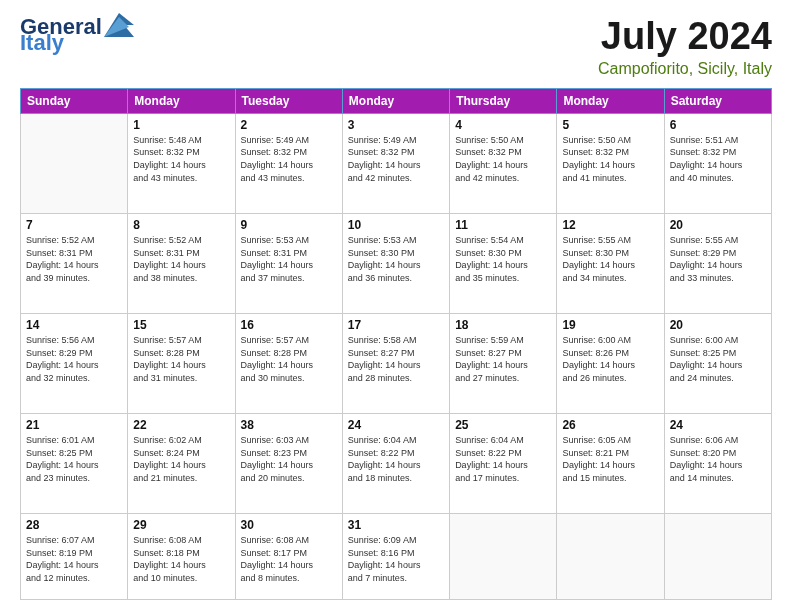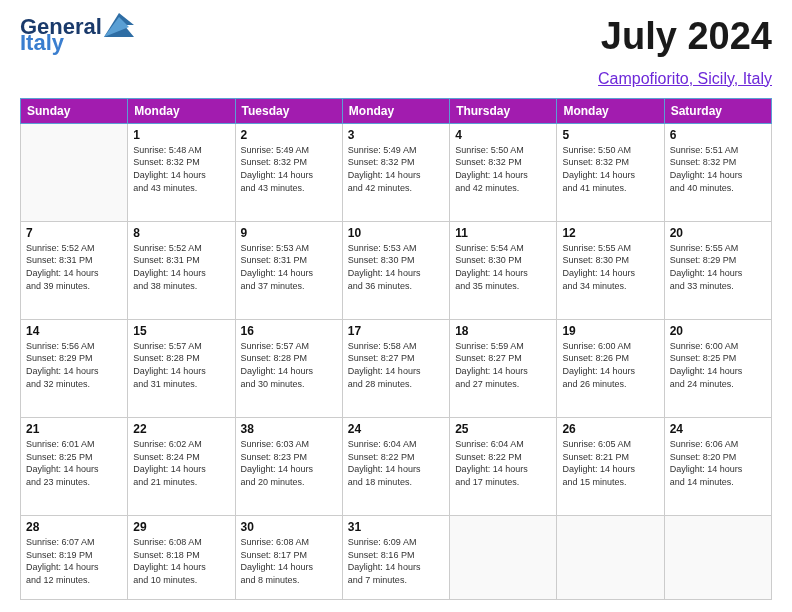--- a/index.html
+++ b/index.html
@@ -37,23 +37,22 @@
       text-align: right;
     }
     .main-title {
       font-size: 38px;
       font-weight: bold;
       color: #1a1a1a;
       line-height: 1.1;
     }
     .subtitle {
       font-size: 16px;
-      color: #6d28d9;
-      margin-top: 12px;
-      text-decoration: underline;
+      color: #4d7c0f;
+      margin-top: 2px;
     }
     .calendar {
       flex: 1;
       border-collapse: collapse;
       width: 100%;
       table-layout: fixed;
     }
     .calendar th {
       background-color: #a21caf;
       color: #fff;

